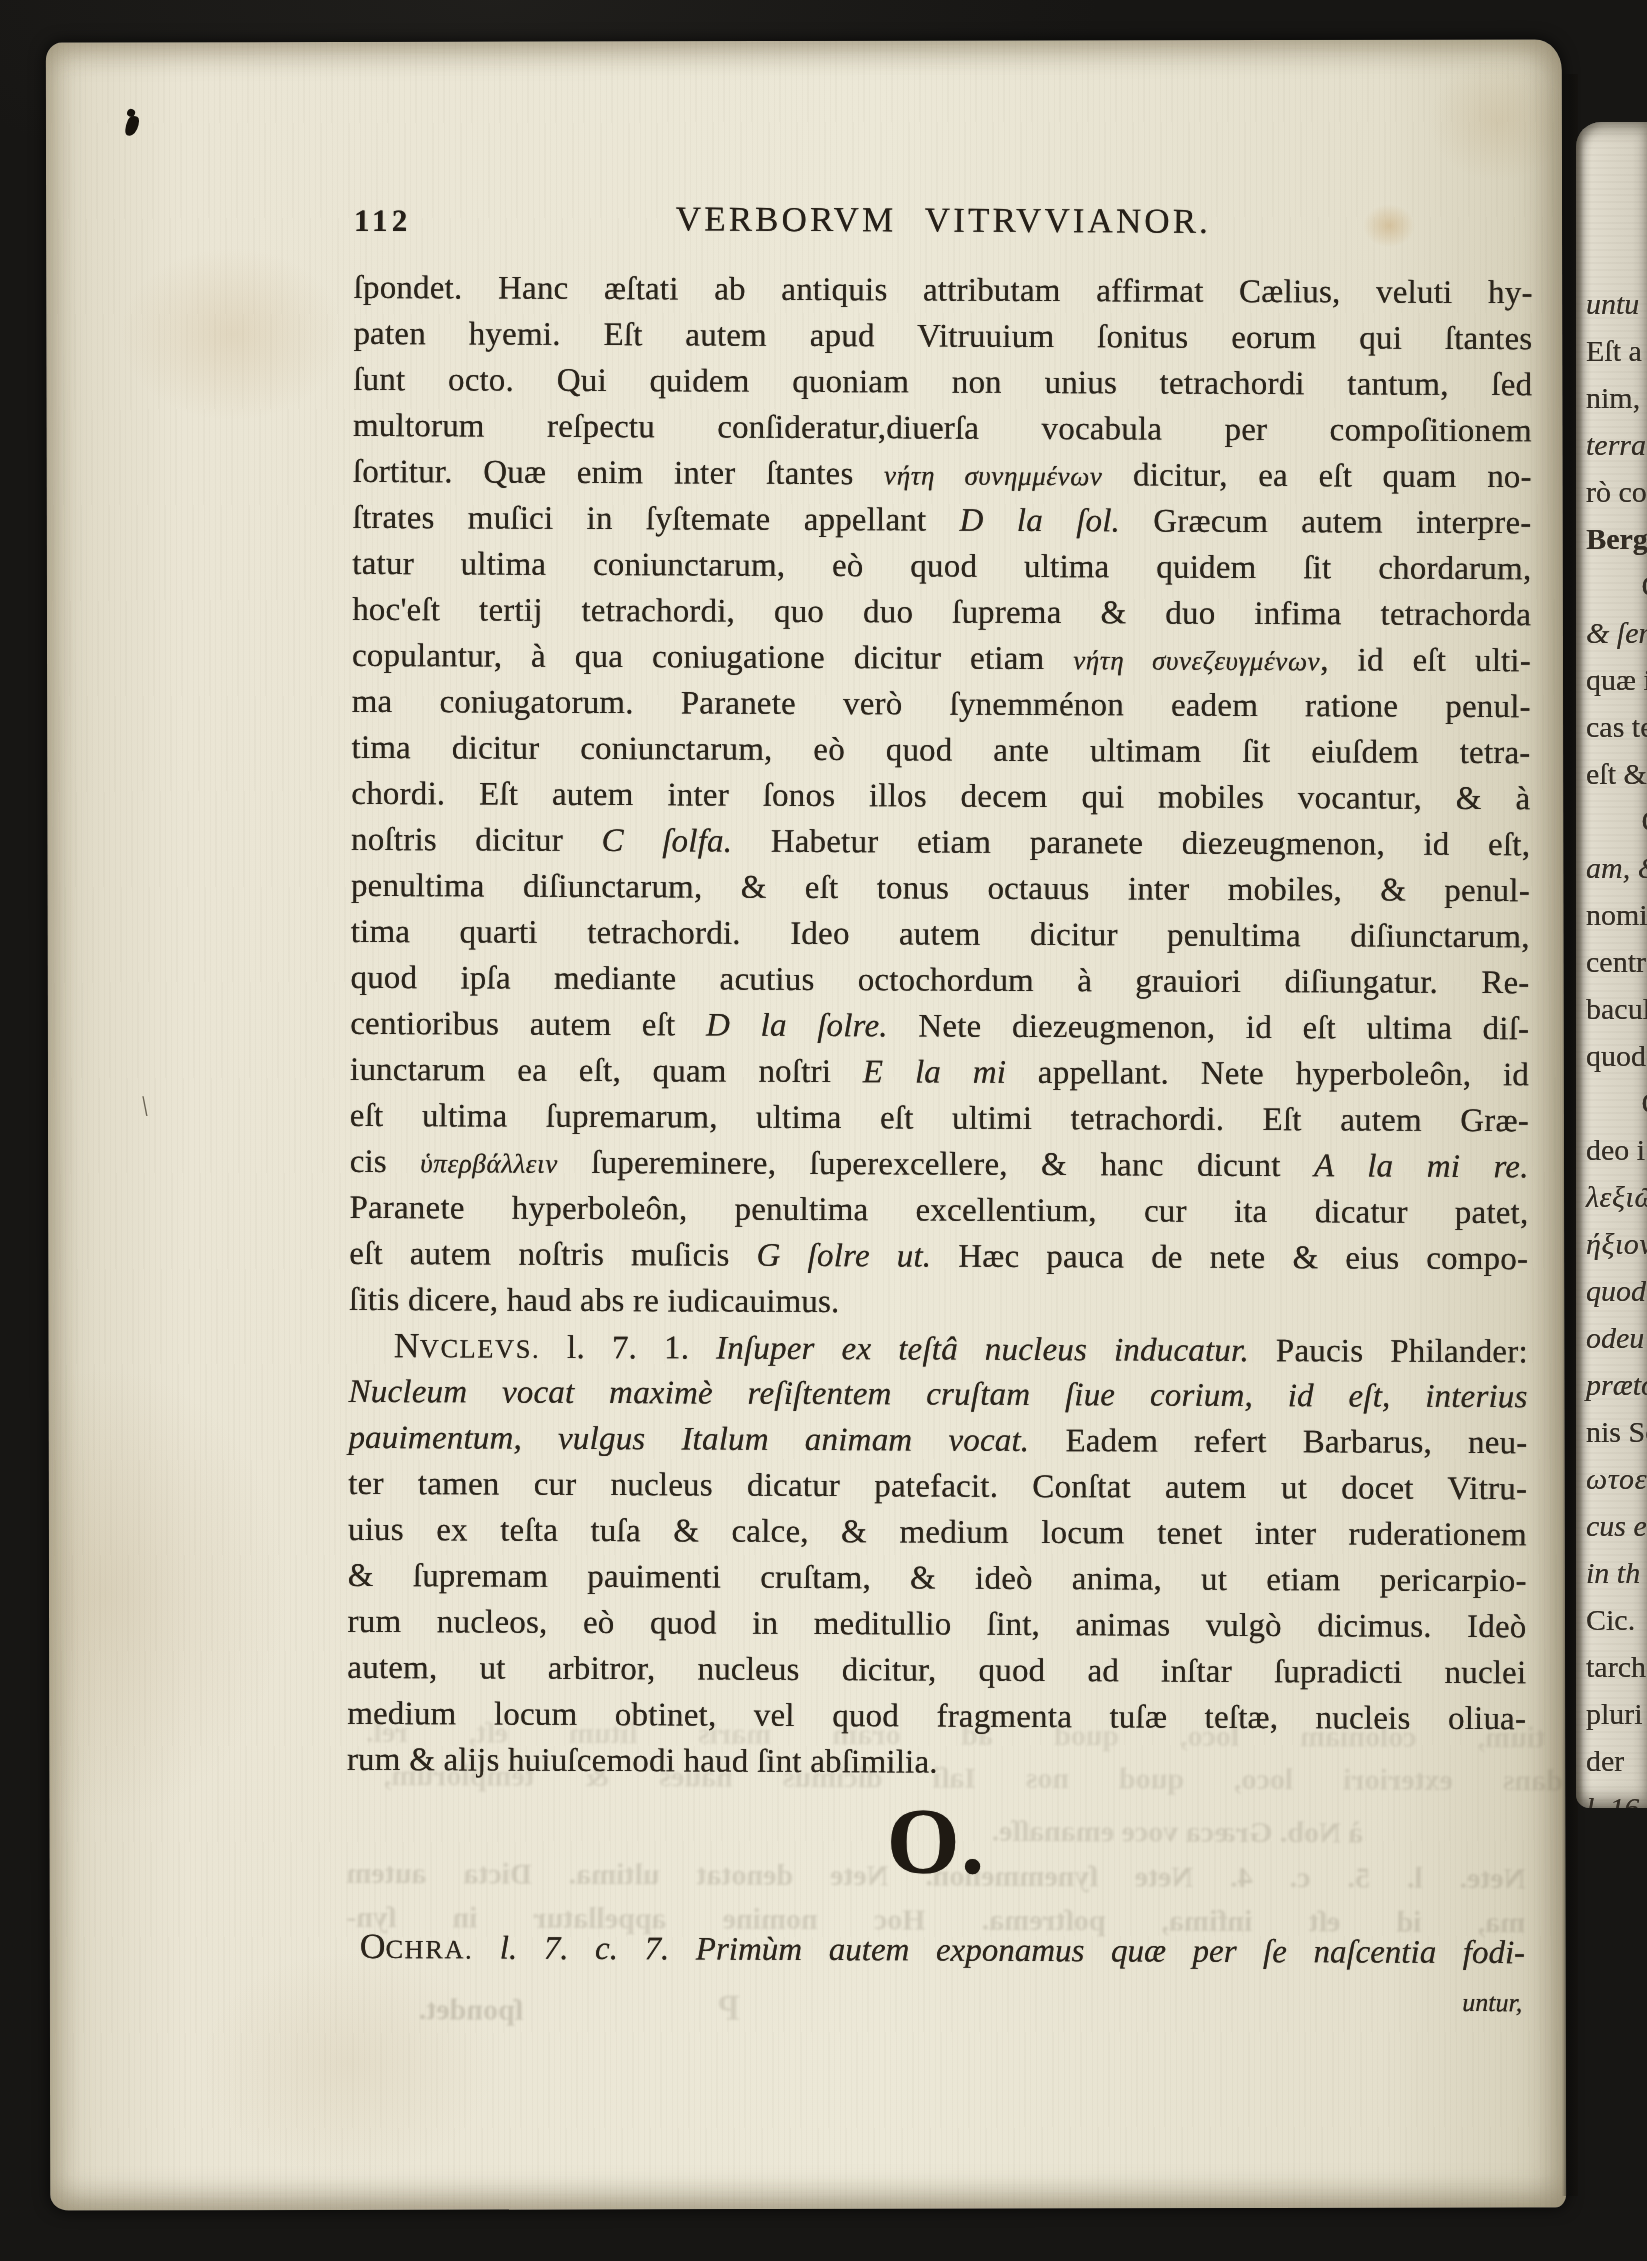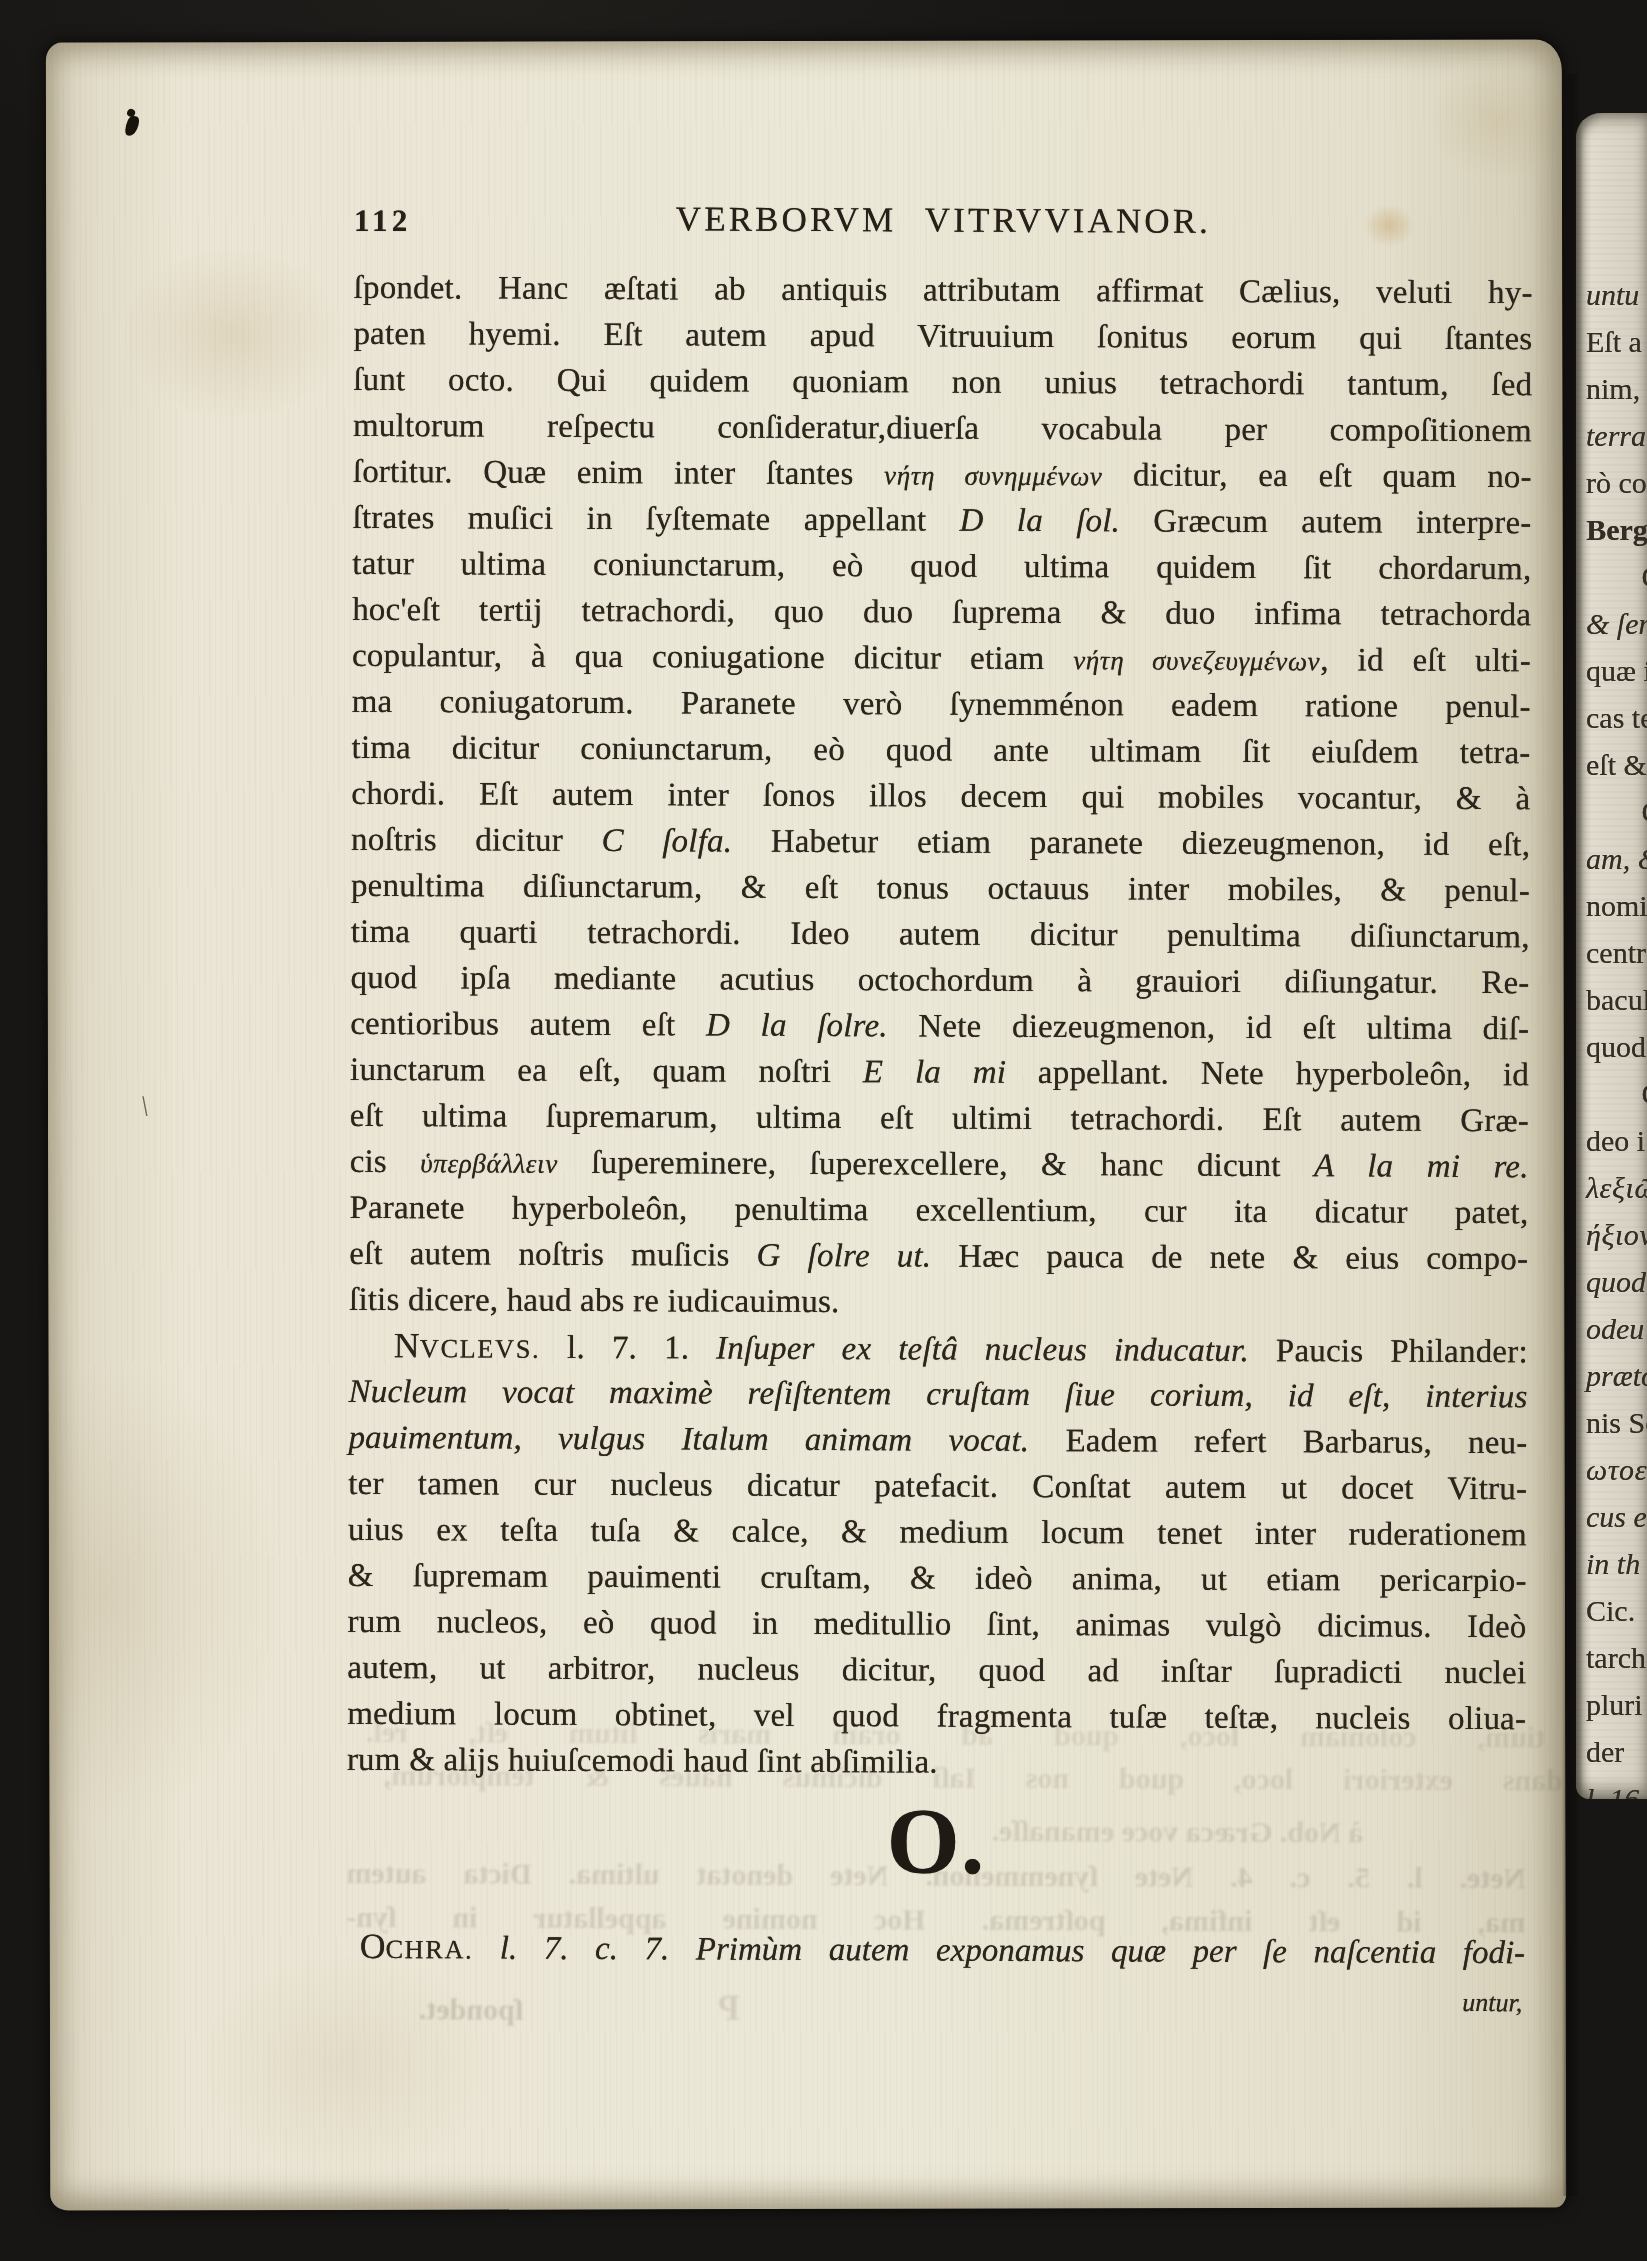--- a/index.html
+++ b/index.html
@@ -105,21 +105,21 @@
   .g3{left:0;top:1658px;opacity:.18;}
   .g4{left:0;top:1702px;opacity:.18;}
   .g5{left:73px;top:1794px;opacity:.22;}
   .g6{left:372px;top:1787px;opacity:.16;font-size:36px;}
   
   .gutter{
     position:absolute;left:1562px;top:74px;width:16px;height:2122px;
     background:linear-gradient(90deg, rgba(30,28,24,0), rgba(15,14,12,.85) 55%, rgba(20,18,15,.9));
   }
   .edgepage{
-    position:absolute;left:1576px;top:113px;width:72px;height:1686px;
+    position:absolute;left:1576px;top:122px;width:72px;height:1686px;
     background:
       repeating-linear-gradient(0deg, rgba(110,100,85,.05) 0 1.9px, transparent 1.9px 6.8px),
       linear-gradient(90deg,#9e9785 0%, #e3ded0 10%, #dcd7c8 45%, #d2cdbe 100%),
       var(--edge-paper);
     border-radius:25px 0 0 13.6px;
     box-shadow:inset 6.2px 0 8.7px rgba(55,50,42,.45), inset 0 8.7px 12.4px rgba(80,74,62,.4),
       inset 0 -11px 13.6px rgba(70,64,54,.45);
     overflow:hidden;
   }
   .edgecol{

